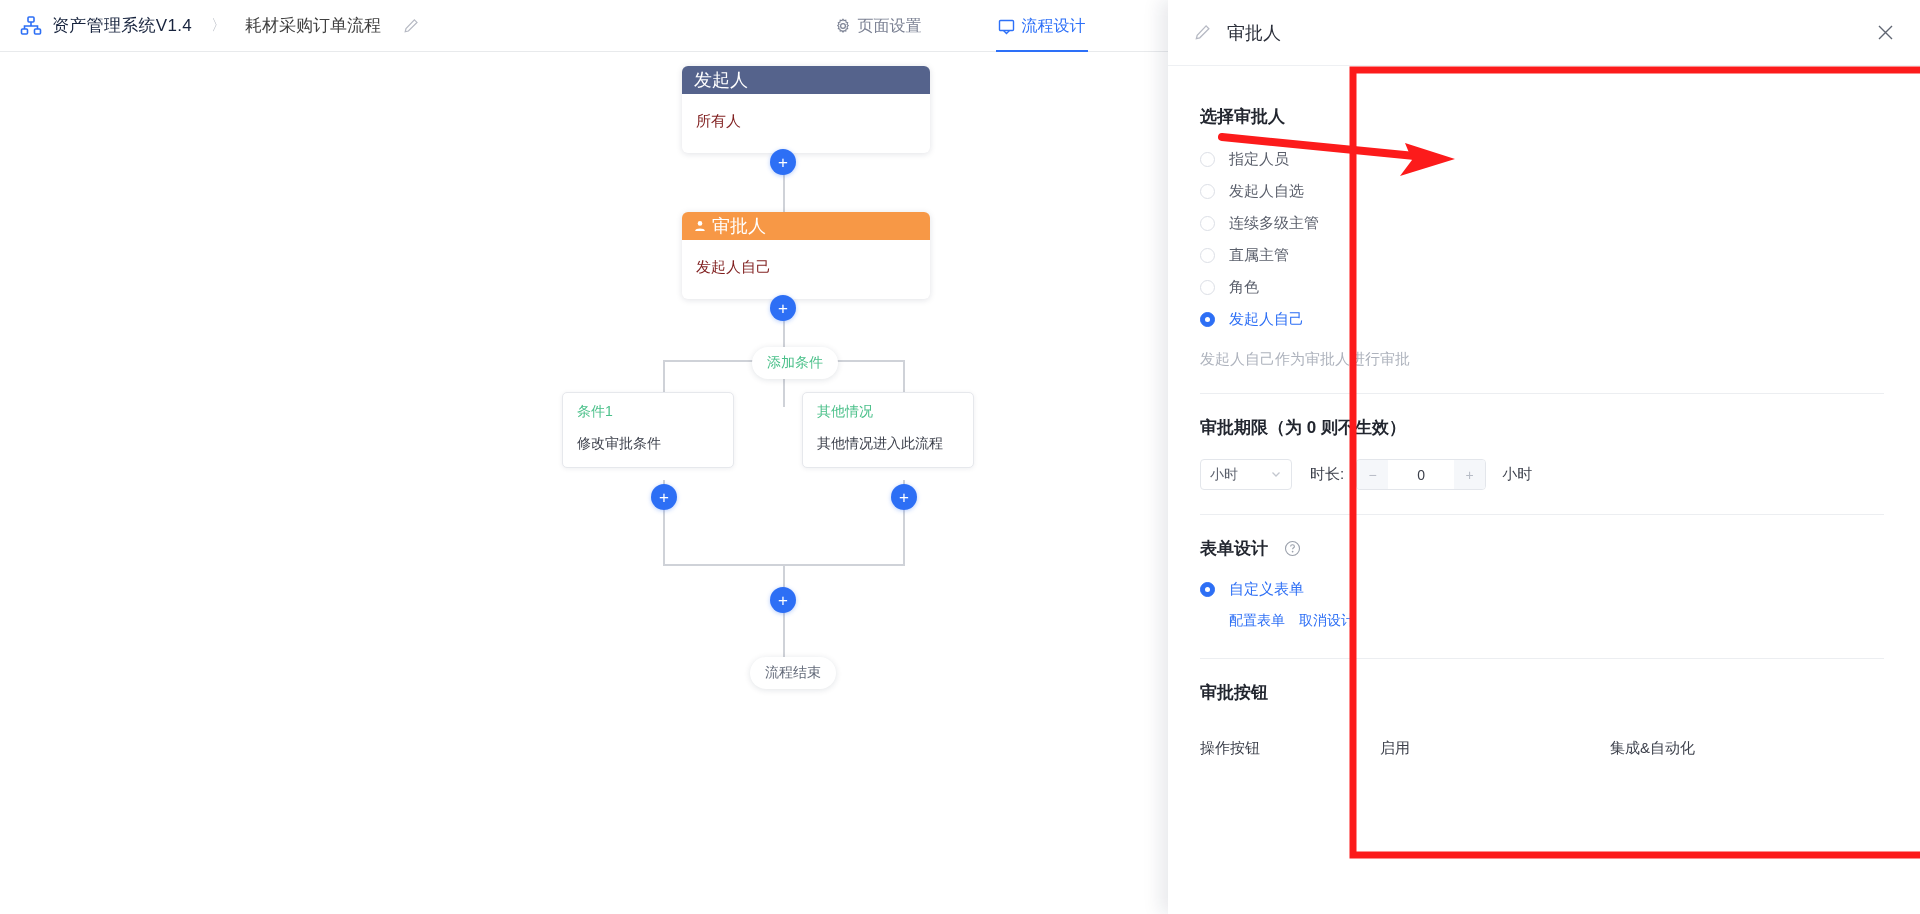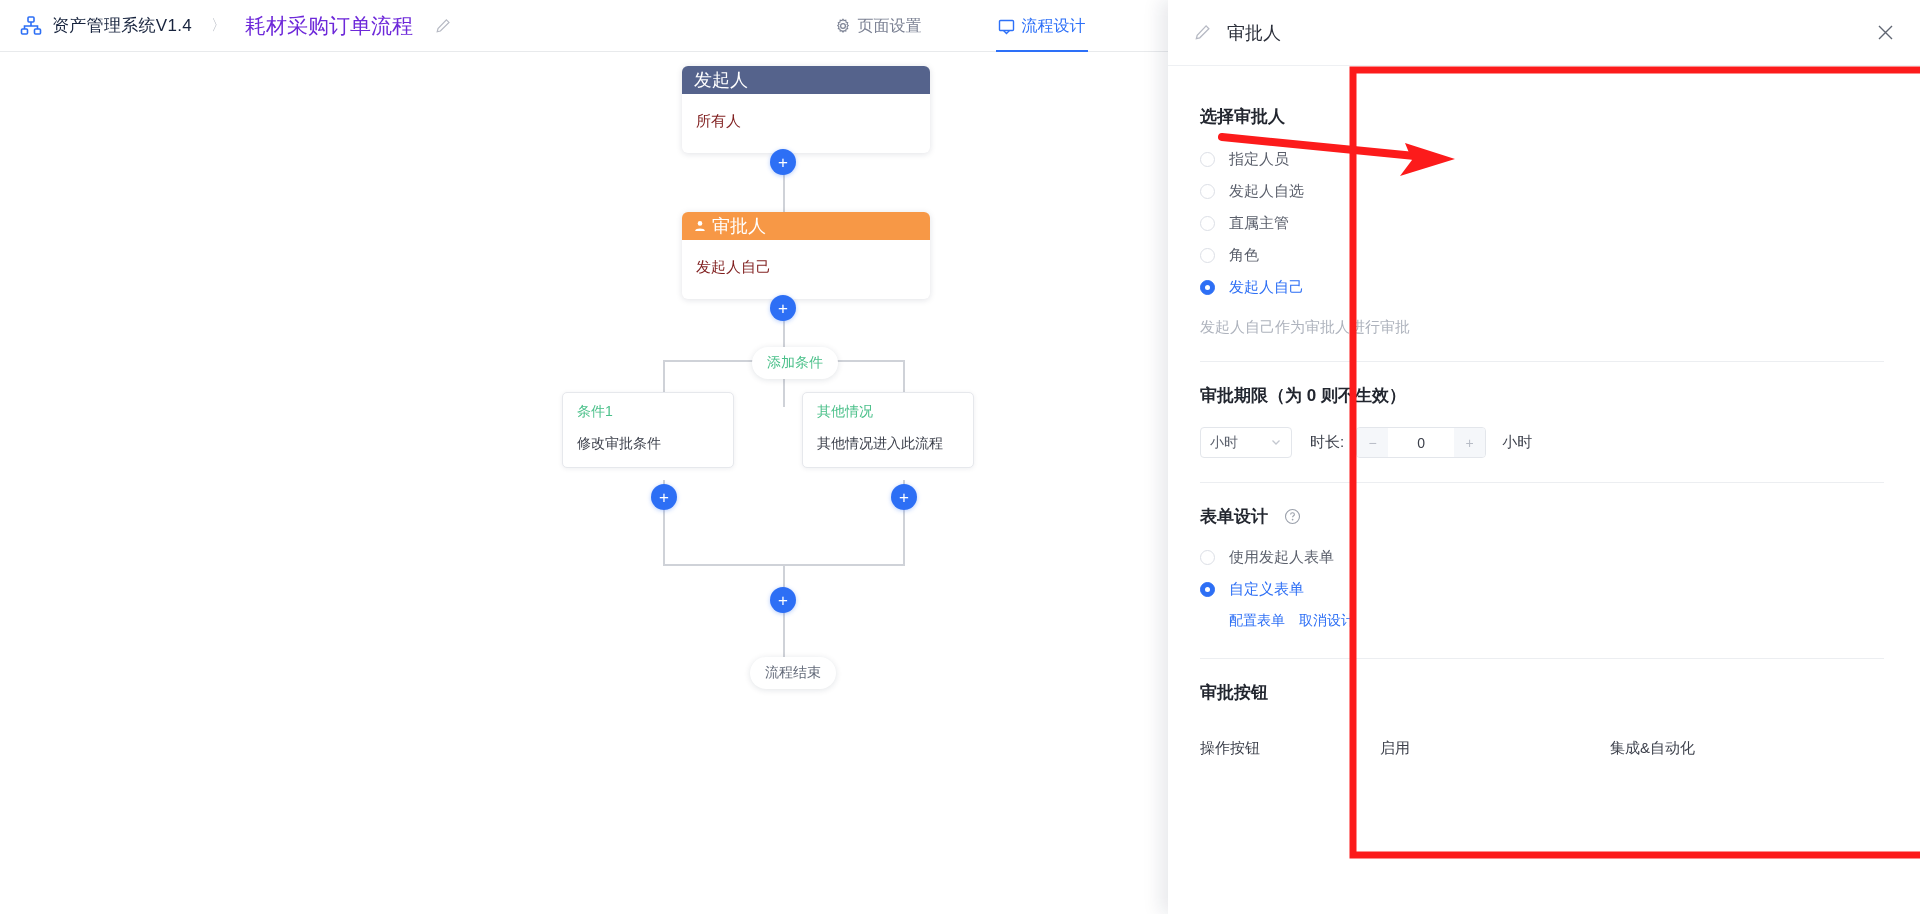--- a/index.html
+++ b/index.html
@@ -13,21 +13,21 @@
   
   .topbar {
     position: absolute; top: 0; left: 0; width: 1920px; height: 52px;
     background: #ffffff; border-bottom: 1px solid #e8eaec;
     display: flex; align-items: center;
   }
   .brand { display: flex; align-items: center; gap: 10px; padding-left: 20px; }
   .brand-icon { width: 22px; height: 22px; display: block; }
   .brand-title { font-size: 17px; color: #17233d; letter-spacing: .3px; }
   .bc-sep { font-size: 15px; color: #b8bcc4; margin: 0 9px; }
-  .bc-current { font-size: 21px; color: #6d28d9; }
+  .bc-current { font-size: 17px; color: #404040; }
   .edit-pencil { margin-left: 12px; width: 16px; height: 16px; display: block; opacity: .55; }
 
   .tabs {
     position: absolute; left: 0; right: 0; top: 0; height: 52px;
     display: flex; align-items: center; justify-content: center; gap: 72px;
     pointer-events: none;
   }
   .tab { display: flex; align-items: center; gap: 7px; height: 52px;
          font-size: 16px; color: #7b8193; pointer-events: auto; cursor: pointer;
          position: relative; padding: 0 2px; }
@@ -307,20 +307,24 @@
         <div class="radio-row">
           <span class="radio-dot"></span>
           <span class="radio-label">指定人员</span>
         </div>
         <div class="radio-row">
           <span class="radio-dot"></span>
           <span class="radio-label">发起人自选</span>
         </div>
         <div class="radio-row">
           <span class="radio-dot"></span>
+          <span class="radio-label">连续多级主管</span>
+        </div>
+        <div class="radio-row">
+          <span class="radio-dot"></span>
           <span class="radio-label">直属主管</span>
         </div>
         <div class="radio-row">
           <span class="radio-dot"></span>
           <span class="radio-label">角色</span>
         </div>
         <div class="radio-row checked">
           <span class="radio-dot"></span>
           <span class="radio-label">发起人自己</span>
         </div>
@@ -357,24 +361,20 @@
         <span class="help-icon">
           <svg width="17" height="17" viewBox="0 0 17 17">
             <circle cx="8.5" cy="8.5" r="7" fill="none" stroke="#9aa0ab" stroke-width="1.1"></circle>
             <path d="M6.6 6.4 C6.6 5.2 7.6 4.7 8.5 4.7 C9.6 4.7 10.4 5.4 10.4 6.4 C10.4 7.7 8.6 7.8 8.6 9.3" fill="none" stroke="#9aa0ab" stroke-width="1.1"></path>
             <circle cx="8.6" cy="11.6" r=".85" fill="#9aa0ab"></circle>
           </svg>
         </span>
       </div>
 
       <div class="radio-list" style="margin-top:16px;">
-        <div class="radio-row">
-          <span class="radio-dot"></span>
-          <span class="radio-label">使用发起人表单</span>
-        </div>
         <div class="radio-row checked">
           <span class="radio-dot"></span>
           <span class="radio-label">自定义表单</span>
         </div>
       </div>
 
       <div class="links">
         <span class="link">配置表单</span>
         <span class="link">取消设计</span>
       </div>

